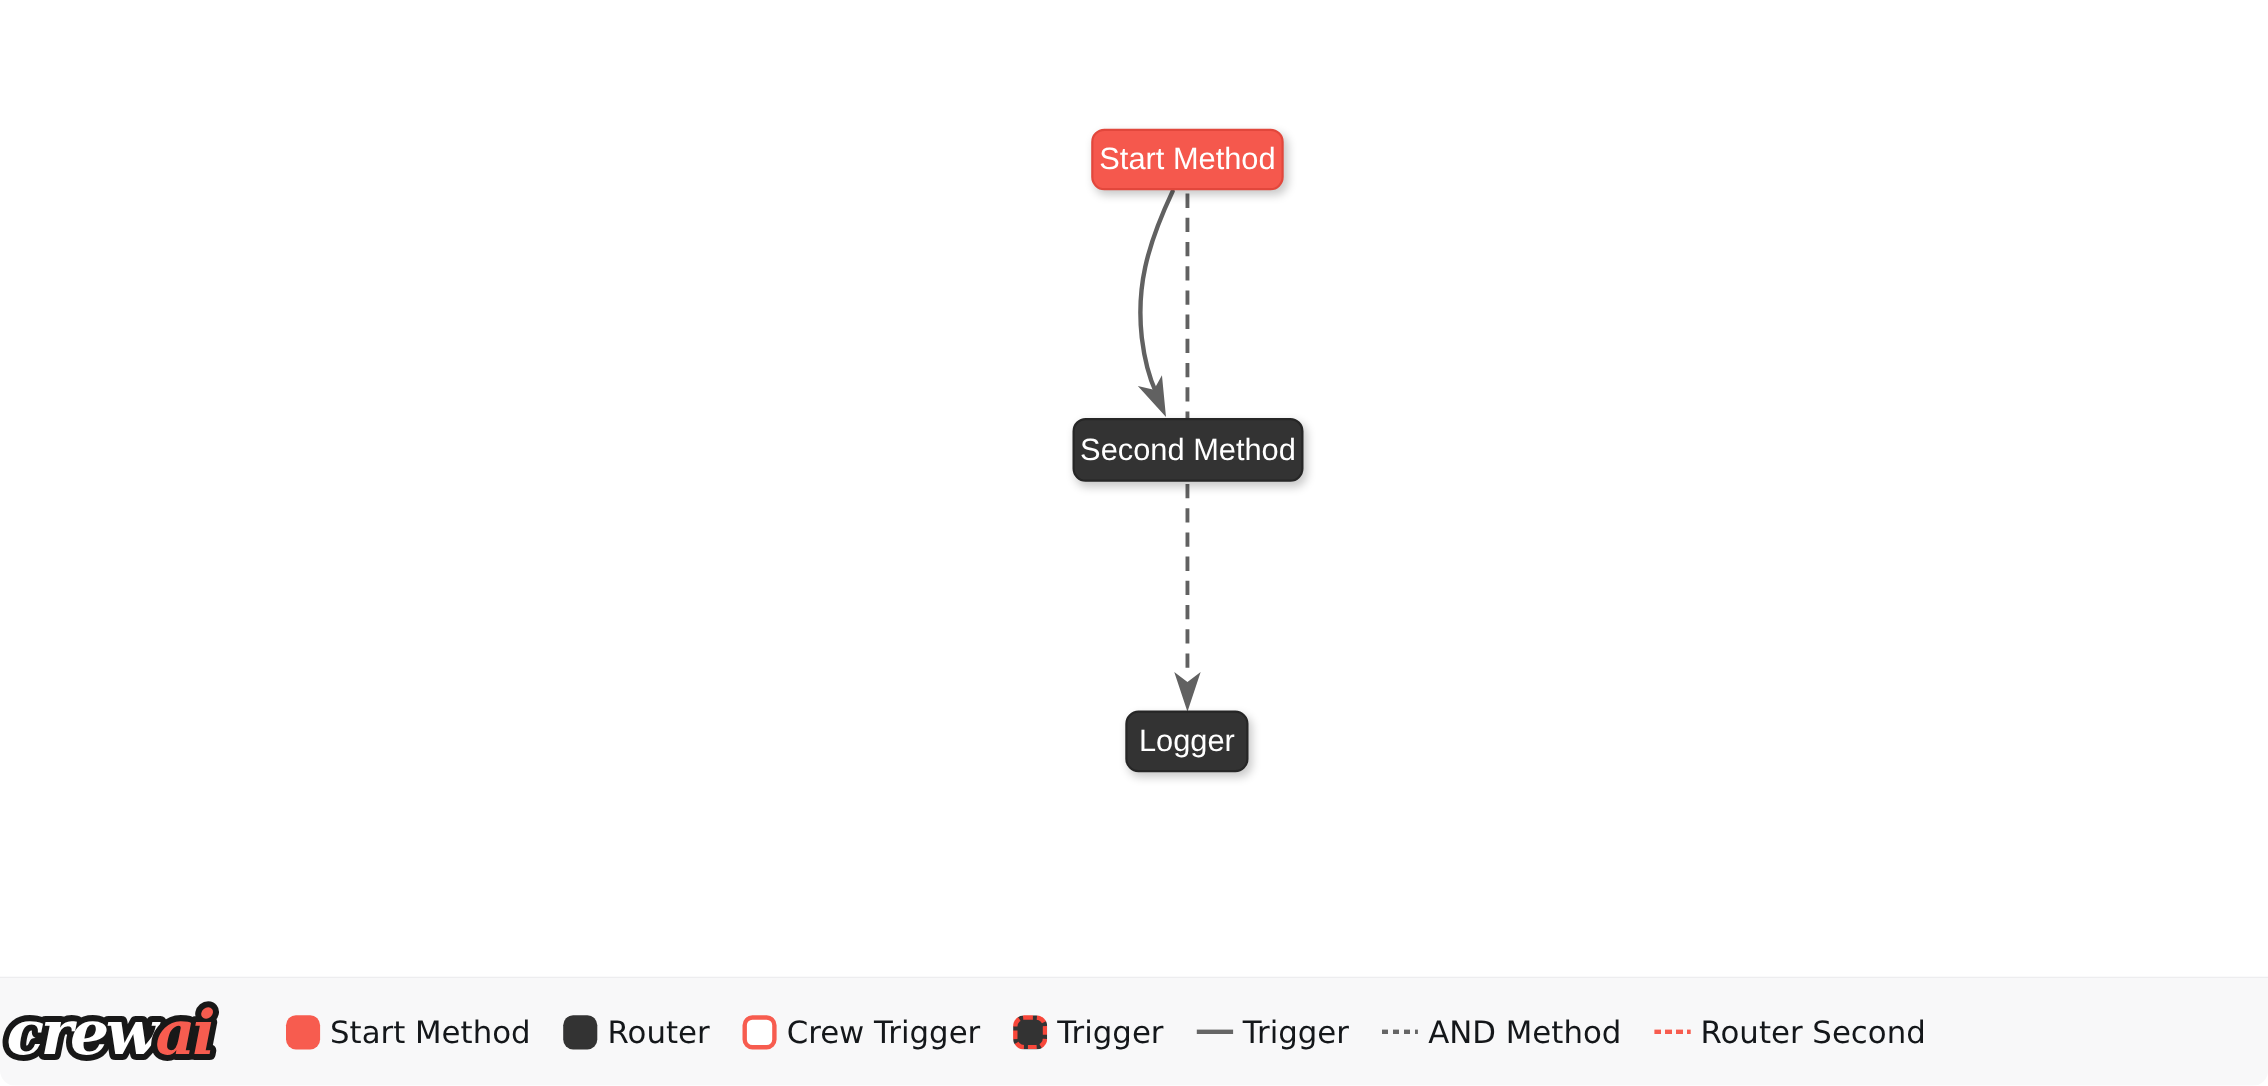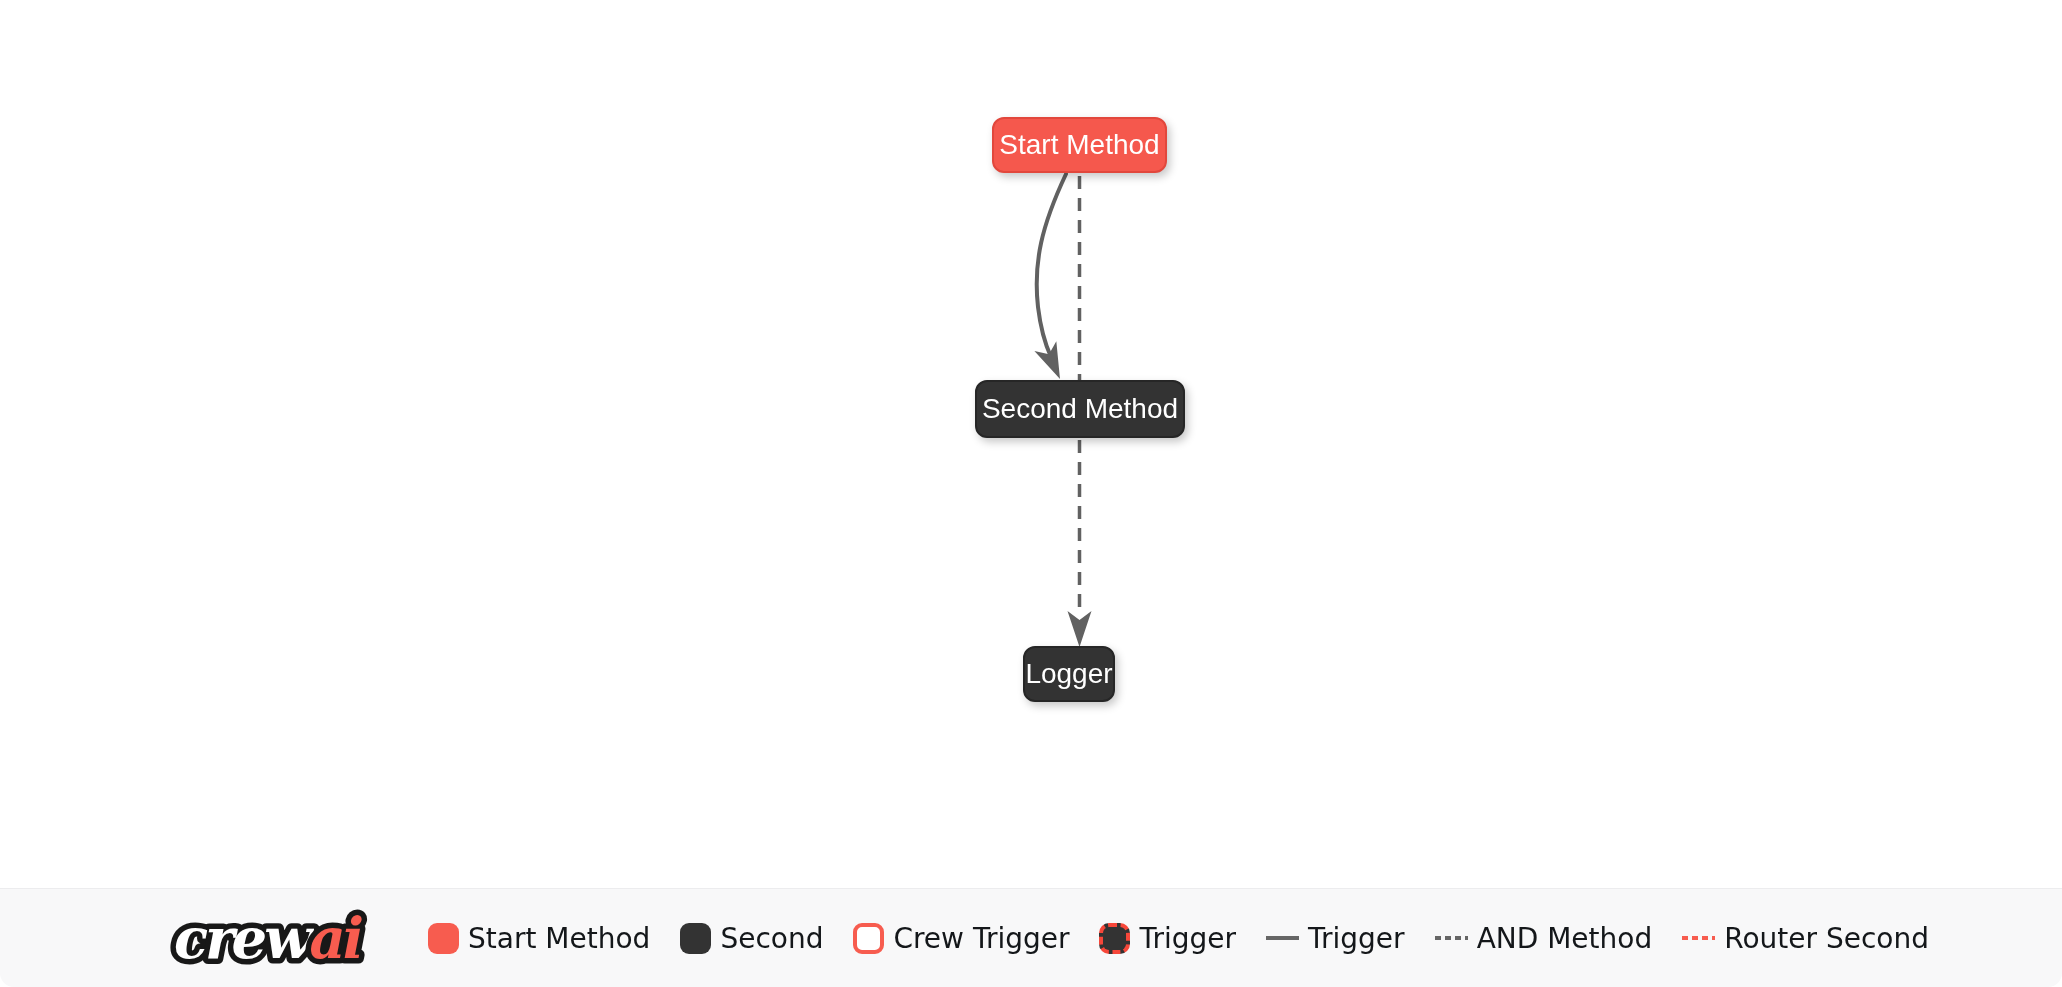--- a/index.html
+++ b/index.html
@@ -54,23 +54,22 @@
     position: absolute;
     left: 0;
     top: 888px;
     width: 2062px;
     height: 99px;
     background: #f8f8f9;
     border-top: 1px solid #ececee;
     box-sizing: border-box;
     display: flex;
     align-items: center;
-    justify-content: center;
+    justify-content: flex-start;
     gap: 30px;
-    padding-left: 35px;
   }
   .logo { margin-right: 8px; display: block; }
 
   .legend-item {
     display: flex;
     align-items: center;
     gap: 9px;
   }
   .legend-label {
     font-family: "DejaVu Sans", sans-serif;
@@ -123,41 +122,41 @@
     </svg>
 
     <div class="node start" style="left:992px; top:117px; width:175px; height:56px;">
       <span>Start Method</span>
     </div>
 
     <div class="node method" style="left:975px; top:380px; width:210px; height:58px;">
       <span>Second Method</span>
     </div>
 
-    <div class="node method" style="left:1023px; top:646px; width:92px; height:56px;">
+    <div class="node method" style="left:1023px; top:646px; width:112px; height:56px;">
       <span>Logger</span>
     </div>
   </div>
 
   <div class="legend-bar">
 
     <svg class="logo" width="222" height="84" viewBox="0 0 222 84">
       <text x="6" y="62" font-family="DejaVu Serif, serif" font-style="italic" font-weight="bold" font-size="56" letter-spacing="-3" stroke="#181818" stroke-width="11" stroke-linejoin="round" paint-order="stroke">
         <tspan fill="#ffffff">crew</tspan><tspan fill="#f75c4f">ai</tspan>
       </text>
     </svg>
 
     <div class="legend-item">
       <span class="sw sw-start"></span>
       <span class="legend-label">Start Method</span>
     </div>
 
     <div class="legend-item">
       <span class="sw sw-method"></span>
-      <span class="legend-label">Second</span>
+      <span class="legend-label">Router</span>
     </div>
 
     <div class="legend-item">
       <span class="sw sw-crew"></span>
       <span class="legend-label">Crew Trigger</span>
     </div>
 
     <div class="legend-item">
       <span class="sw sw-router"></span>
       <span class="legend-label">Trigger</span>

